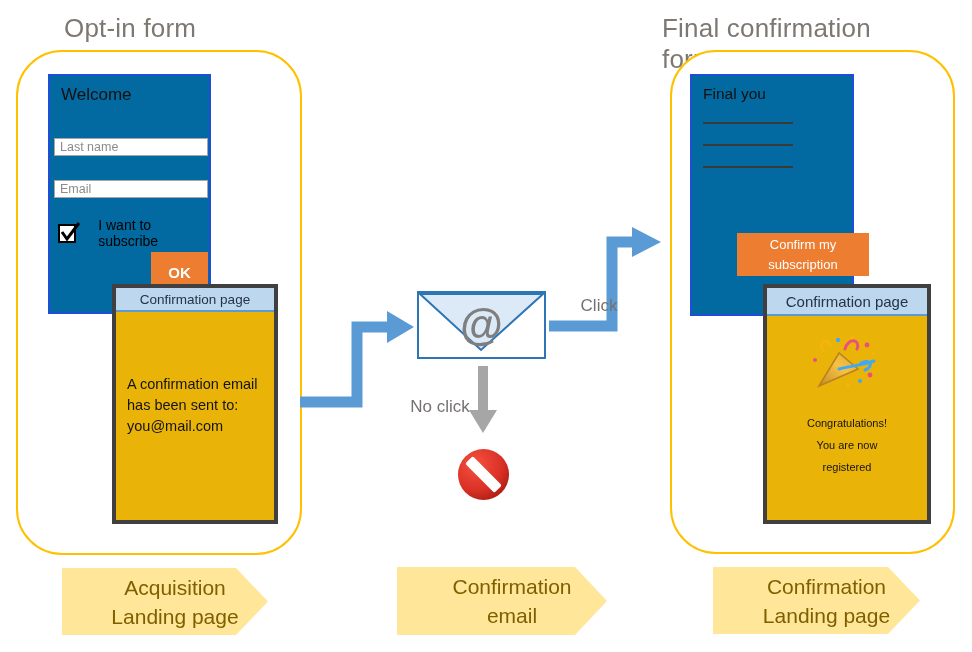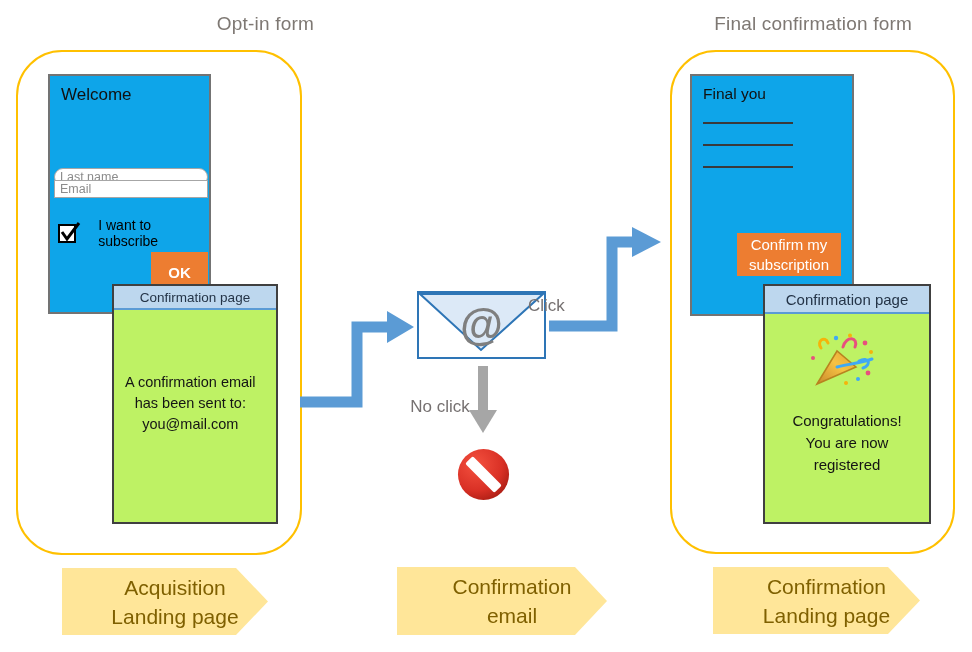--- a/index.html
+++ b/index.html
@@ -2,60 +2,60 @@
 <html><head>
 <meta charset="utf-8">
 <style>
   html,body{margin:0;padding:0;background:#fff;}
   .canvas{
     position:relative;width:972px;height:652px;background:#fff;overflow:hidden;
     font-family:"Liberation Sans","DejaVu Sans",sans-serif;
   }
   
   .col-title{
-    position:absolute;top:13px;width:250px;text-align:right;
-    font-size:19px;color:#7e7873;letter-spacing:.2px;
+    position:absolute;top:13px;width:250px;text-align:left;
+    font-size:26px;color:#7e7873;letter-spacing:.2px;
   }
   
   .yellow-panel{
     position:absolute;border:2.5px solid #FFC000;border-radius:46px;background:#fff;z-index:1;
   }
   
   .form-win{
-    position:absolute;background:#0ea5e9;border:2px solid #737373;z-index:2;box-sizing:border-box;
+    position:absolute;background:#0369a1;border:2px solid #1d4ed8;z-index:2;box-sizing:border-box;
   }
   .form-heading{position:absolute;left:11px;top:9px;font-size:17px;color:#111;}
   .fld{
     position:absolute;left:4px;width:154px;height:18px;box-sizing:border-box;
     border:1.5px solid #A6A6A6;background:#fff;font-size:12.5px;color:#444;
     padding:0 0 0 5px;outline:none;font-family:inherit;
   }
   .fld::placeholder{color:#8C8C8C;opacity:1;}
   .chk-row{position:absolute;left:8px;top:141px;display:flex;align-items:center;gap:22px;}
   .chk-box{width:19px;height:19px;border:2.5px solid #000;box-sizing:border-box;position:relative;background:#fff;}
   .chk-box svg{position:absolute;left:0px;top:-4px;overflow:visible;}
   .chk-label{font-size:14px;color:#000;}
   .btn-orange{
     background:#ED7D31;color:#fff;display:flex;align-items:center;justify-content:center;
     text-align:center;cursor:default;
   }
   .ok-btn{position:absolute;left:101px;top:176px;width:57px;height:40px;font-size:15px;font-weight:700;}
-  .confirm-btn{position:absolute;left:45px;top:157px;width:104px;height:43px;font-size:15px;line-height:20px;padding:0 6px;box-sizing:border-box;}
+  .confirm-btn{position:absolute;left:45px;top:157px;width:132px;height:43px;font-size:13px;line-height:20px;padding:0 6px;box-sizing:border-box;}
   .ph-line{position:absolute;left:11px;width:90px;border-top:2px solid #3a3a3a;}
   
   .conf-win{
-    position:absolute;background:#bef264;border:2px solid #404040;z-index:3;box-sizing:border-box;
+    position:absolute;background:#eab308;border:4px solid #404040;z-index:3;box-sizing:border-box;
   }
   .conf-header{
     background:#BDD7EE;border-bottom:2px solid #5B9BD5;display:flex;align-items:center;justify-content:center;
     color:#243447;
   }
   .conf-body{white-space:pre-line;color:#141414;}
-  .body-left{position:absolute;left:11px;top:86px;font-size:14.5px;line-height:21px;text-align:center;}
-  .body-center{position:absolute;left:0;top:124px;width:100%;font-size:15px;line-height:22px;text-align:center;}
+  .body-left{position:absolute;left:11px;top:86px;font-size:14.5px;line-height:21px;text-align:left;}
+  .body-center{position:absolute;left:0;top:124px;width:100%;font-size:11px;line-height:22px;text-align:center;}
   
   .envelope{position:absolute;left:417px;top:291px;width:129px;height:68px;background:#fff;border:2px solid #2E75B6;box-sizing:border-box;z-index:2;}
   .envelope svg{position:absolute;left:0;top:0;}
   .at-sign{
     position:absolute;left:0;top:2px;width:100%;text-align:center;
     font-size:44px;font-weight:700;color:#7F7F7F;line-height:60px;
   }
   .flow-label{position:absolute;font-size:17px;color:#767171;z-index:4;}
   
   .banner{
@@ -76,21 +76,21 @@
 
 <div class="canvas">
 
   <div class="col-title" style="left:64px;">Opt-in form</div>
   <div class="col-title" style="left:662px;">Final confirmation form</div>
 
   <div class="yellow-panel" style="left:16px;top:50px;width:282px;height:501px;"></div>
 
   <div class="form-win" style="left:48px;top:74px;width:163px;height:240px;">
     <div class="form-heading">Welcome</div>
-    <input class="fld" style="top: 92px; border-radius: 9px;" readonly="" placeholder="Last name">
+    <input class="fld" style="top: 62px;" readonly="" placeholder="Last name">
     <input class="fld" style="top: 104px;" readonly="" placeholder="Email">
     <div class="chk-row">
       <div class="chk-box">
         <svg width="24" height="24">
           <path d="M2 10 L7 17 L19 1" fill="none" stroke="#000" stroke-width="3"></path>
         </svg>
       </div>
       <div class="chk-label">I want to subscribe</div>
     </div>
     <div class="btn-orange ok-btn">OK</div>
@@ -118,21 +118,21 @@
     </g>
   </svg>
 
   <div class="envelope">
     <svg width="125" height="64" viewBox="0 0 125 64">
       <polygon points="1,1 124,1 62,57" fill="#DCE9F7" stroke="#2E75B6" stroke-width="2"></polygon>
     </svg>
     <div class="at-sign">@</div>
   </div>
 
-  <div class="flow-label" style="left:528px;top:296px;width:62px;">Click</div>
+  <div class="flow-label" style="left:568px;top:296px;width:62px;text-align:center;">Click</div>
   <div class="flow-label" style="left:398px;top:385px;width:84px;text-align:center;margin-top:12px;">No click</div>
 
   <svg class="icon-abs" style="left:456px;top:447px;" width="55" height="55" viewBox="0 0 56 56">
     <defs>
       <radialGradient id="neGrad" cx="35%" cy="30%" r="80%">
         <stop offset="0%" stop-color="#F4513F"></stop>
         <stop offset="65%" stop-color="#D93025"></stop>
         <stop offset="100%" stop-color="#A61B12"></stop>
       </radialGradient>
     </defs>

